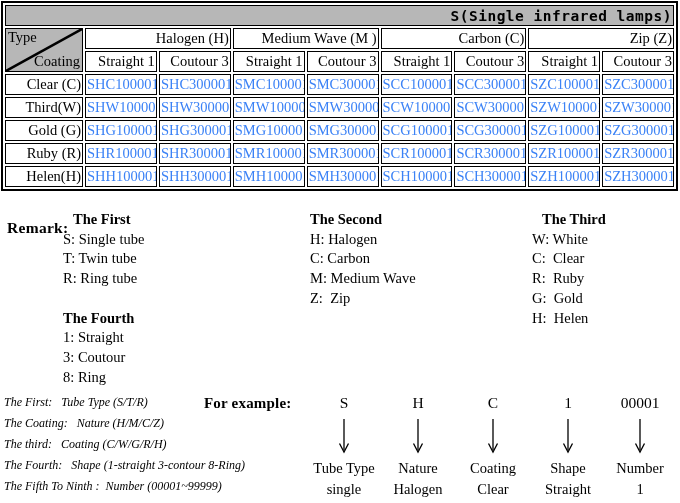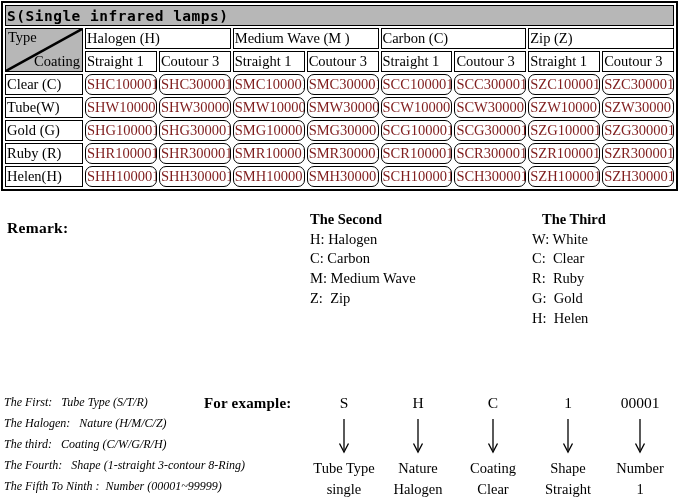--- a/index.html
+++ b/index.html
@@ -9,36 +9,36 @@
     font-family:"Liberation Serif", serif; color:#000; overflow:hidden;
   }
 
   
   table.spec {
     position:absolute; left:1px; top:1px; width:677px;
     border-collapse:separate; border-spacing:2px;
     border:2px solid #000; table-layout:fixed; background:#fff;
   }
   table.spec td {
-    border:1px solid #000; text-align:left; padding:0 1px;
+    border:1px solid #000; text-align:right; padding:0 1px;
     font-size:14.5px; height:21px; overflow:hidden; white-space:nowrap;
   }
   td.title-cell {
     background:#b7b7b7; height:22px;
     font-family:"DejaVu Sans Mono", monospace; font-weight:bold;
     font-size:17px; letter-spacing:0.5px;
   }
   td.corner { background:#b7b7b7; position:relative; padding:0; }
   td.corner svg { position:absolute; left:0; top:0; width:100%; height:100%; }
   .corner-top  { position:absolute; left:2px; top:0;  font-size:14.5px; }
   .corner-bot  { position:absolute; right:2px; bottom:1px; font-size:14.5px; }
   td.group { font-size:15px; height:23px; }
   td.sub   { font-size:14px;  height:21px; }
   td.rowlabel { text-align:left; padding-left:3px; font-size:15px; }
-  td.code  { color:#7f1d1d; font-size:13.5px;border-radius:7px; }
+  td.code  { color:#3b82f6; font-size:13.5px; }
 
   
   .remark-label { position:absolute; left:7px; top:219px; font-weight:bold; font-size:15.5px; letter-spacing:0.3px; }
   .rcol { position:absolute; top:210px; font-size:14.5px; line-height:19.7px; }
   .rcol div { white-space:pre; }
   .rcol .hdr { font-weight:bold; }
   .rcol .pad { padding-left:10px; }
   .rcol .gap { height:19.7px; }
   .rcol1 { left:63px; }
   .rcol2 { left:310px; }
@@ -104,21 +104,21 @@
         <td class="code">SHC100001</td>
         <td class="code">SHC300001</td>
         <td class="code">SMC100001</td>
         <td class="code">SMC300001</td>
         <td class="code">SCC100001</td>
         <td class="code">SCC300001</td>
         <td class="code">SZC100001</td>
         <td class="code">SZC300001</td>
       </tr>
       <tr>
-        <td class="rowlabel">Tube(W)</td>
+        <td class="rowlabel">Third(W)</td>
         <td class="code">SHW100001</td>
         <td class="code">SHW300001</td>
         <td class="code">SMW100001</td>
         <td class="code">SMW300001</td>
         <td class="code">SCW100001</td>
         <td class="code">SCW300001</td>
         <td class="code">SZW100001</td>
         <td class="code">SZW300001</td>
       </tr>
       <tr>
@@ -152,41 +152,52 @@
         <td class="code">SCH100001</td>
         <td class="code">SCH300001</td>
         <td class="code">SZH100001</td>
         <td class="code">SZH300001</td>
       </tr>
     </tbody>
   </table>
 
   <div class="remark-label">Remark:</div>
 
+  <div class="rcol rcol1">
+    <div class="hdr pad">The First</div>
+    <div>S: Single tube</div>
+    <div>T: Twin tube</div>
+    <div>R: Ring tube</div>
+    <div class="gap"></div>
+    <div class="hdr">The Fourth</div>
+    <div>1: Straight</div>
+    <div>3: Coutour</div>
+    <div>8: Ring</div>
+  </div>
 
   <div class="rcol rcol2">
     <div class="hdr">The Second</div>
     <div>H: Halogen</div>
     <div>C: Carbon</div>
     <div>M: Medium Wave</div>
     <div>Z:  Zip</div>
   </div>
 
   <div class="rcol rcol3">
     <div class="hdr pad">The Third</div>
     <div>W: White</div>
     <div>C:  Clear</div>
     <div>R:  Ruby</div>
     <div>G:  Gold</div>
     <div>H:  Helen</div>
   </div>
 
   <div class="legend">
     <div>The First:   Tube Type (S/T/R)</div>
-    <div>The Halogen:   Nature (H/M/C/Z)</div>
+    <div>The Coating:   Nature (H/M/C/Z)</div>
     <div>The third:   Coating (C/W/G/R/H)</div>
     <div>The Fourth:   Shape (1-straight 3-contour 8-Ring)</div>
     <div>The Fifth To Ninth :  Number (00001~99999)</div>
   </div>
 
   <div class="for-example">For example:</div>
 
   <div class="ex-col" style="left:299px">
     <div class="ex-code">S</div>
     <div class="ex-arrow"><svg width="14" height="40" viewBox="0 0 14 40">

